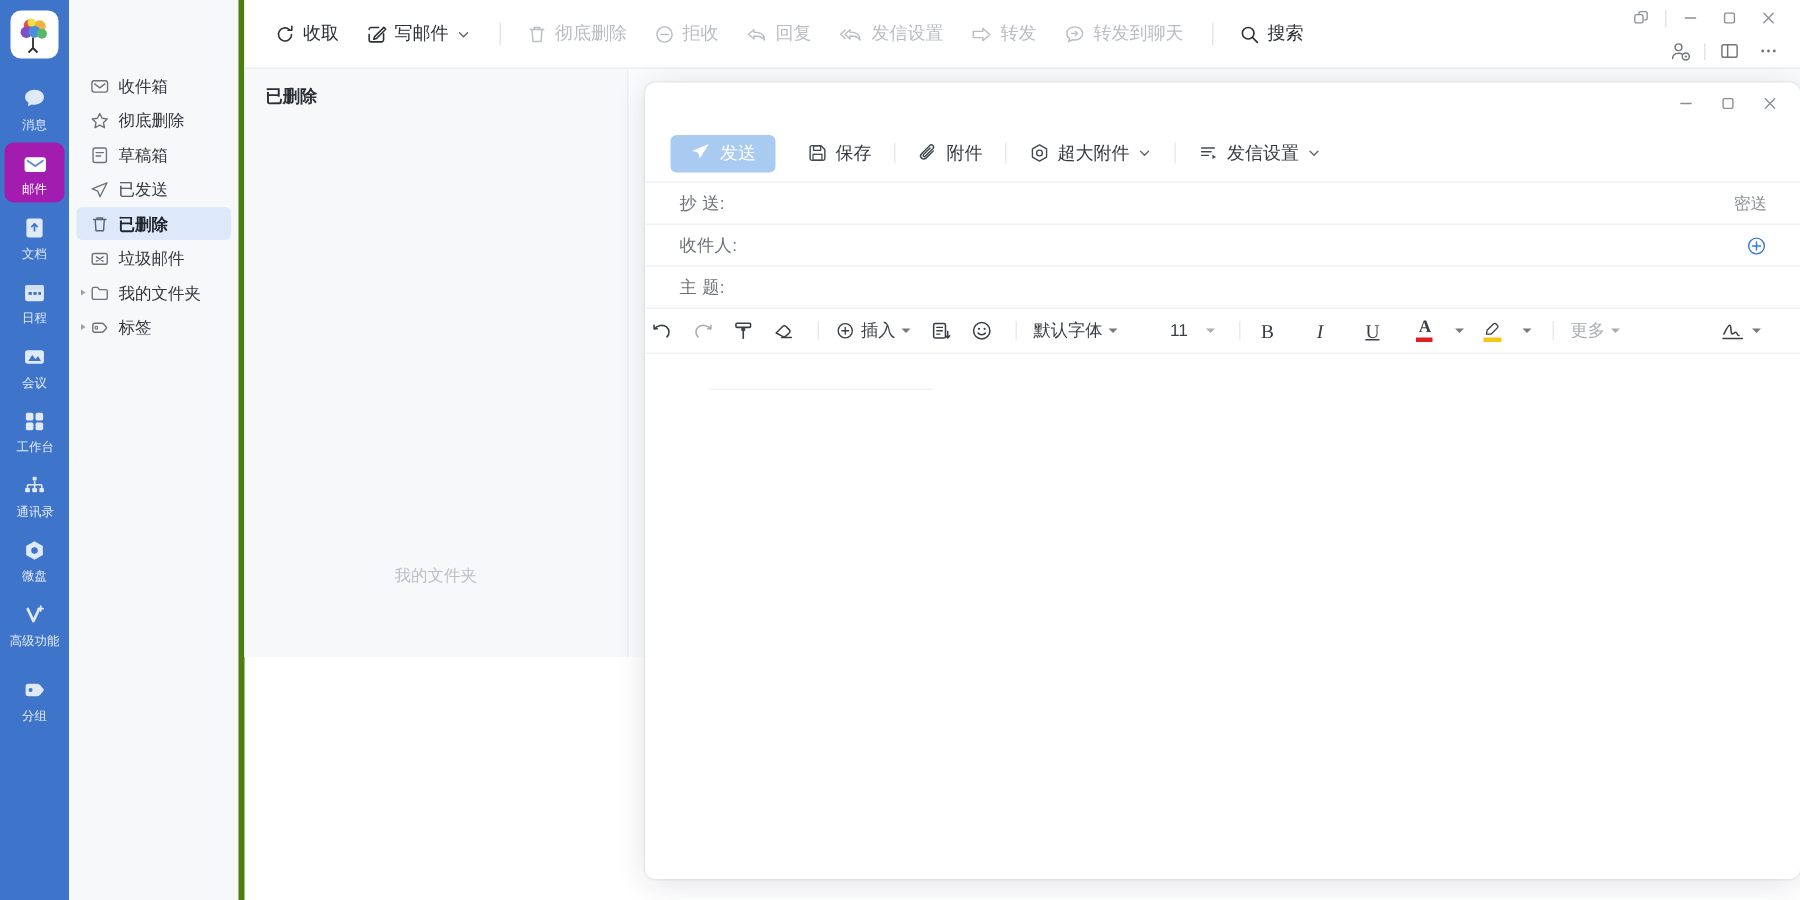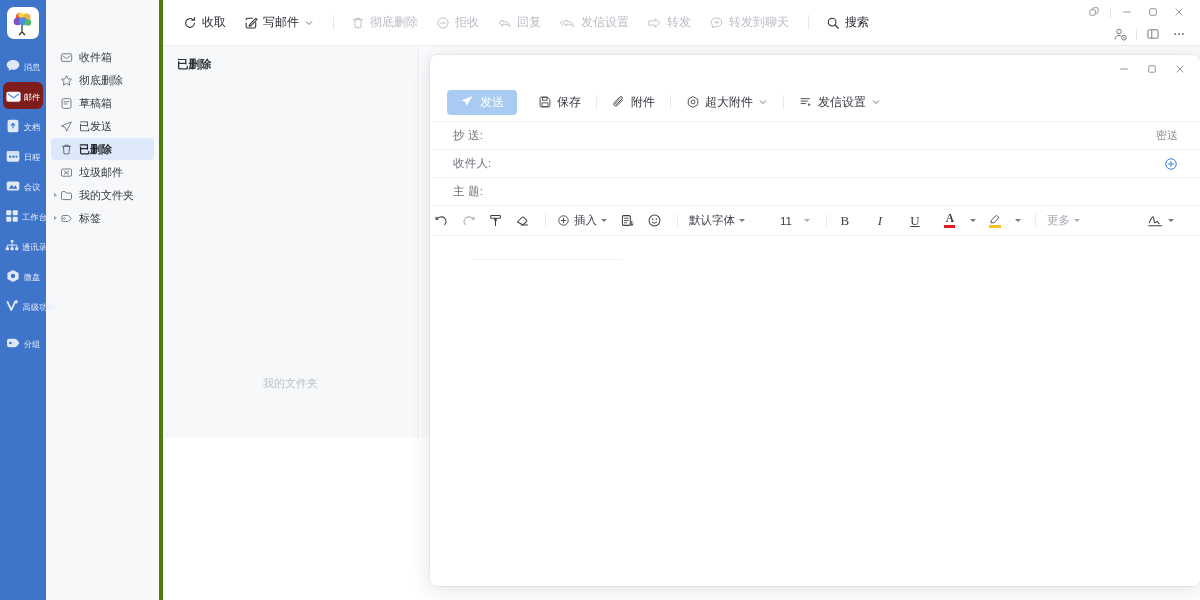--- a/index.html
+++ b/index.html
@@ -16,24 +16,24 @@
     display: flex; flex-direction: column; align-items: center;
     padding-top: 7px; flex: 0 0 46px;
   }
   .avatar {
     width: 32px; height: 32px; border-radius: 7px; background: #ffffff;
     display: flex; align-items: center; justify-content: center;
     overflow: hidden; margin-bottom: 13px;
   }
   .rail-item {
     width: 40px; padding: 4px 0 3px; margin-bottom: 3px;
-    display: flex; align-items: center;
+    display: flex; flex-direction: column; align-items: center;
     border-radius: 6px; cursor: pointer;
   }
-  .rail-item.active { background: #7f1d1d; }
+  .rail-item.active { background: #a21caf; }
   .rail-ico { width: 20px; height: 20px; display: flex; align-items: center; justify-content: center; }
   .rail-ico svg { display: block; }
   .rail-label {
     font-size: 9px; color: #e3ecfb; margin-top: 2px;
     line-height: 11px; white-space: nowrap; transform: scale(.92);
   }
   .rail-item.active .rail-label { color: #ffffff; }
   .rail-gap { height: 7px; }
 
   

